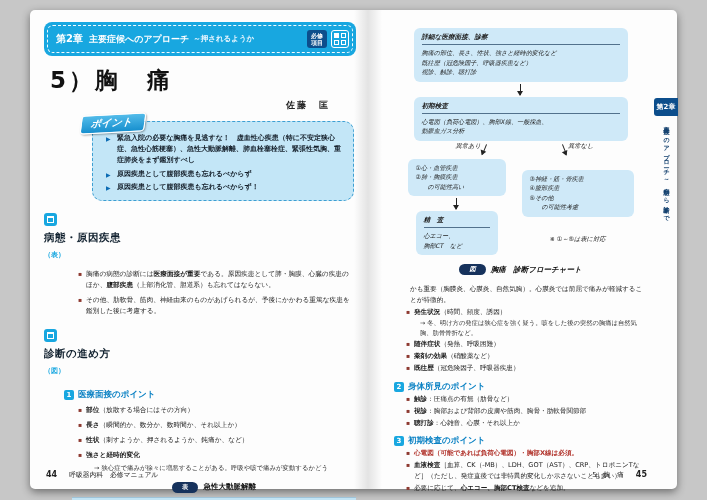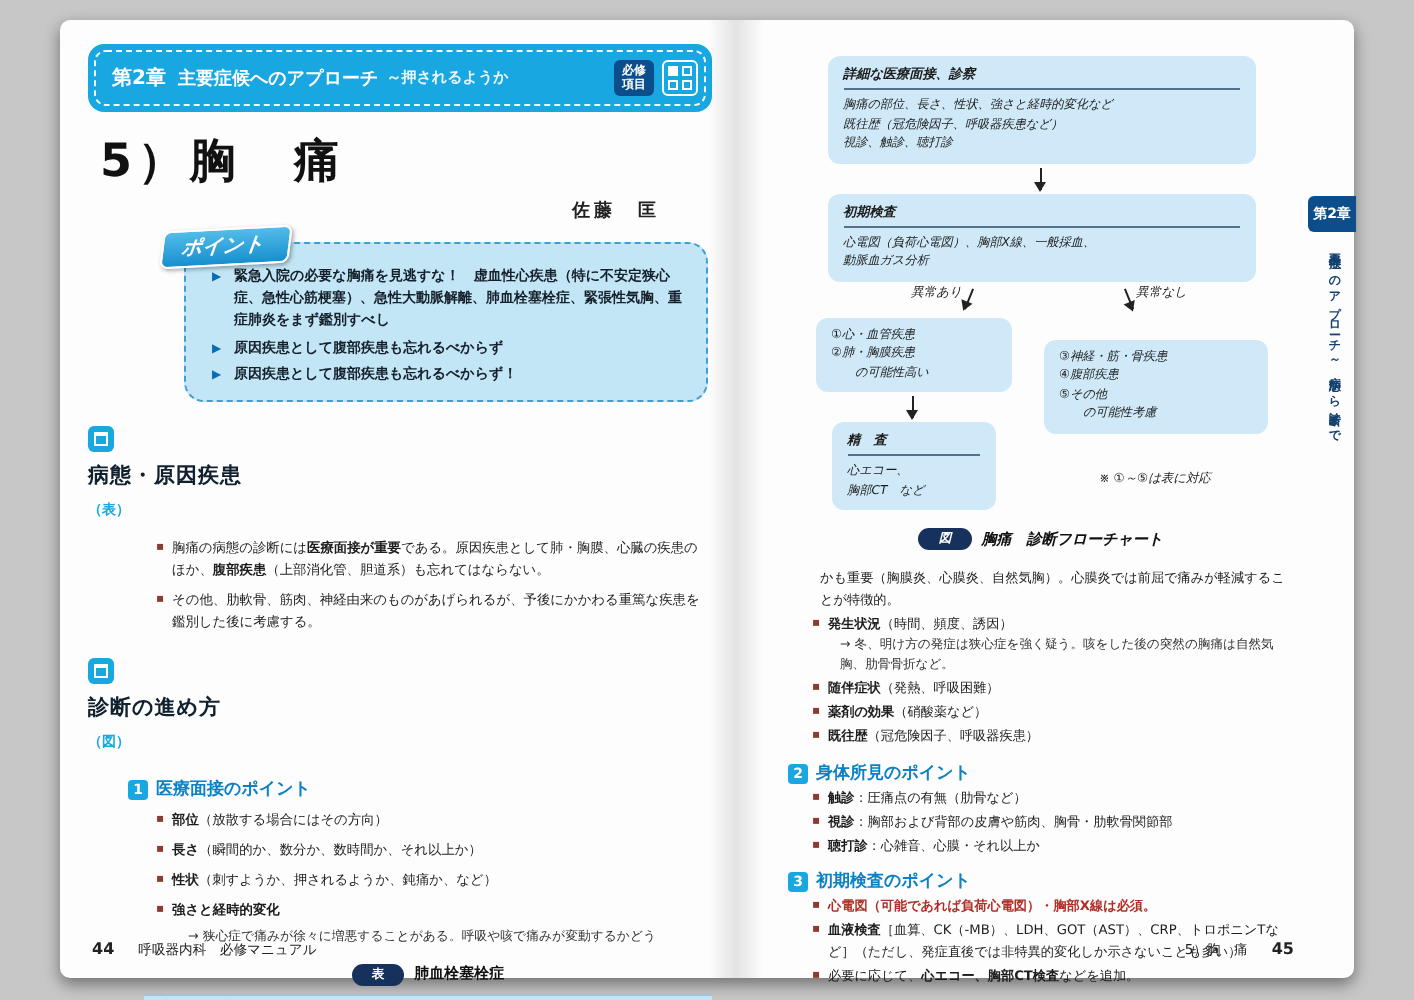--- a/index.html
+++ b/index.html
@@ -172,21 +172,21 @@
     </div>
     <div class="para line"><b>部位</b><span>（放散する場合にはその方向）</span></div>
     <div class="para line"><b>長さ</b><span>（瞬間的か、数分か、数時間か、それ以上か）</span></div>
     <div class="para line"><b>性状</b><span>（刺すようか、押されるようか、鈍痛か、など）</span></div>
     <div class="para line"><b>強さと経時的変化</b><span></span></div>
     <div class="note-line">→ 狭心症で痛みが徐々に増悪することがある。呼吸や咳で痛みが変動するかどう</div>
 
     <div class="tbl-wrap">
       <div class="tbl-cap">
         <span class="pill">表</span>
-        <span>肺血栓塞栓症</span>
+        <span>急性大動脈解離</span>
       </div>
       <table class="orig">
         <tbody>
             <tr>
               <td class="cat" colspan="2">①心・血管系疾患</td>
             </tr>
         <tr class="sub">
               <td class="lbl">心　臓</td>
               <td class="txt">虚血性心疾患、弁膜症（大動脈弁狭窄、僧帽弁逸脱）、心膜心筋炎、肥大型心筋症</td>
             </tr>

